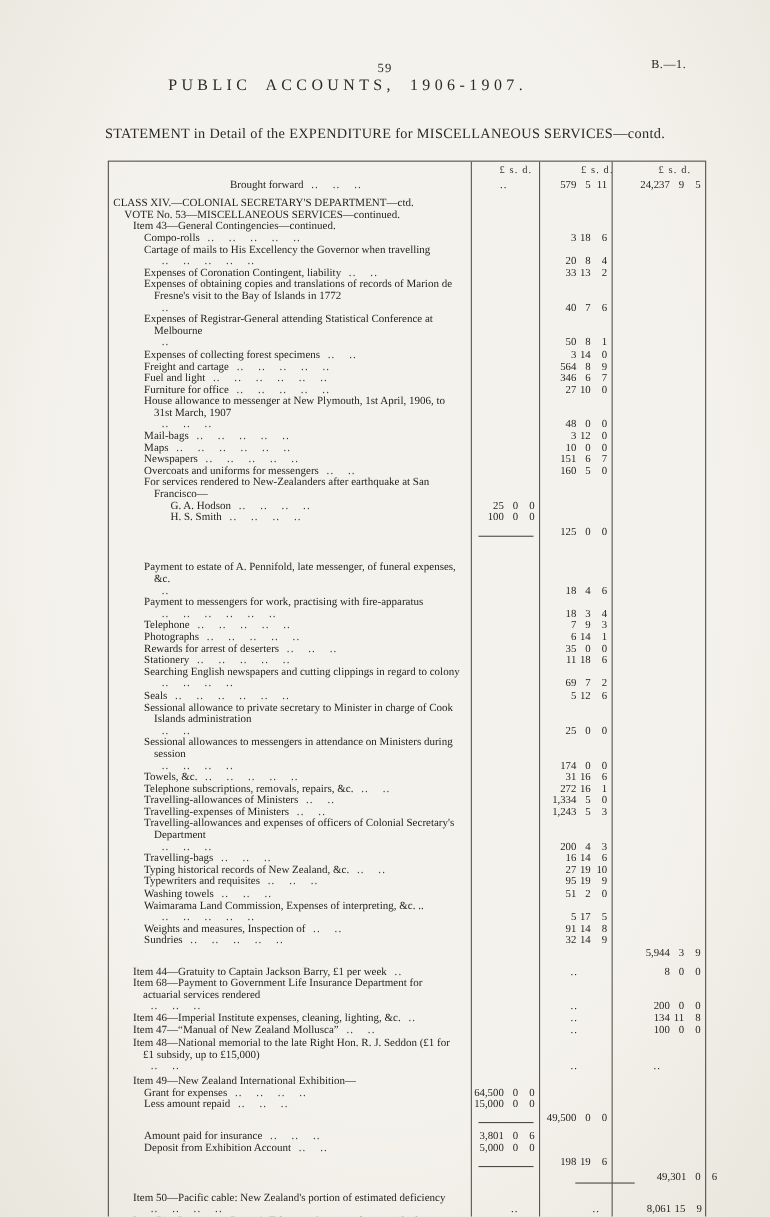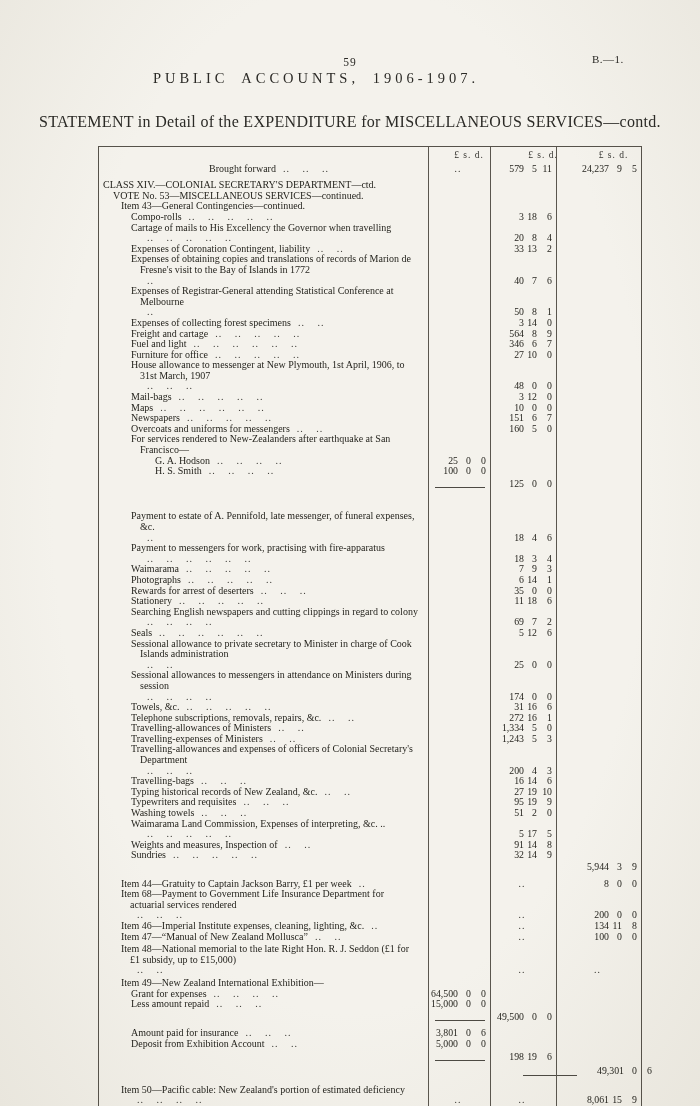--- a/index.html
+++ b/index.html
@@ -22,21 +22,21 @@
   .docref{
     position:absolute;top:53px;left:592px;
     font-size:11px;letter-spacing:.5px;
   }
   .title{
     position:absolute;top:70px;left:0;width:632px;
     text-align:center;font-size:14.5px;letter-spacing:4px;word-spacing:6px;
   }
   .subtitle{
     position:absolute;top:113px;left:0;width:700px;
-    text-align:center;font-size:16px;letter-spacing:.3px;
+    text-align:center;font-size:13px;letter-spacing:.3px;
   }
   .acct-table{
     position:absolute;left:98px;top:146px;width:544px;
     border:1px solid #56524a;
     box-sizing:border-box;
     padding-bottom:8px;
     font-size:10px;line-height:10.6px;
   }
   .tbl-inner{position:relative;}
   .vsep{position:absolute;top:0;bottom:0;width:1px;background:#5a564e;}
@@ -327,21 +327,21 @@
             <div class="cell desc"><span class="dtext">Payment to messengers for work, practising with fire-apparatus</span><span class="dots">.. .. .. .. .. ..</span></div>
             <div class="money m1"></div>
             <div class="money m2">
               <span class="lb">18</span>
               <span class="sb">3</span>
               <span class="db">4</span>
             </div>
             <div class="money m3"></div>
           </div>
           <div class="row i-sub">
-            <div class="cell desc"><span class="dtext">Waimarama</span><span class="dots">.. .. .. .. ..</span></div>
+            <div class="cell desc"><span class="dtext">Telephone</span><span class="dots">.. .. .. .. ..</span></div>
             <div class="money m1"></div>
             <div class="money m2">
               <span class="lb">7</span>
               <span class="sb">9</span>
               <span class="db">3</span>
             </div>
             <div class="money m3"></div>
           </div>
           <div class="row i-sub">
             <div class="cell desc"><span class="dtext">Photographs</span><span class="dots">.. .. .. .. ..</span></div>
@@ -658,21 +658,21 @@
           <div class="row i-sub" style="margin-top: 4px; gap: 13px;">
             <div class="cell desc"></div>
             <div class="money m1"></div>
             <div class="money m2 rule"></div>
             <div class="money m3">
               <span class="lb">49,301</span>
               <span class="sb">0</span>
               <span class="db">6</span>
             </div>
           </div>
-          <div class="row i-item" style="margin-top: 8px;">
+          <div class="row i-item" style="margin-top: 8px; gap: 10px;">
             <div class="cell desc"><span class="dtext">Item 50—Pacific cable: New Zealand's portion of estimated deficiency</span><span class="dots">.. .. .. ..</span></div>
             <div class="money m1 nil">..</div>
             <div class="money m2 nil">..</div>
             <div class="money m3">
               <span class="lb">8,061</span>
               <span class="sb">15</span>
               <span class="db">9</span>
             </div>
           </div>
           <div class="row i-item">

